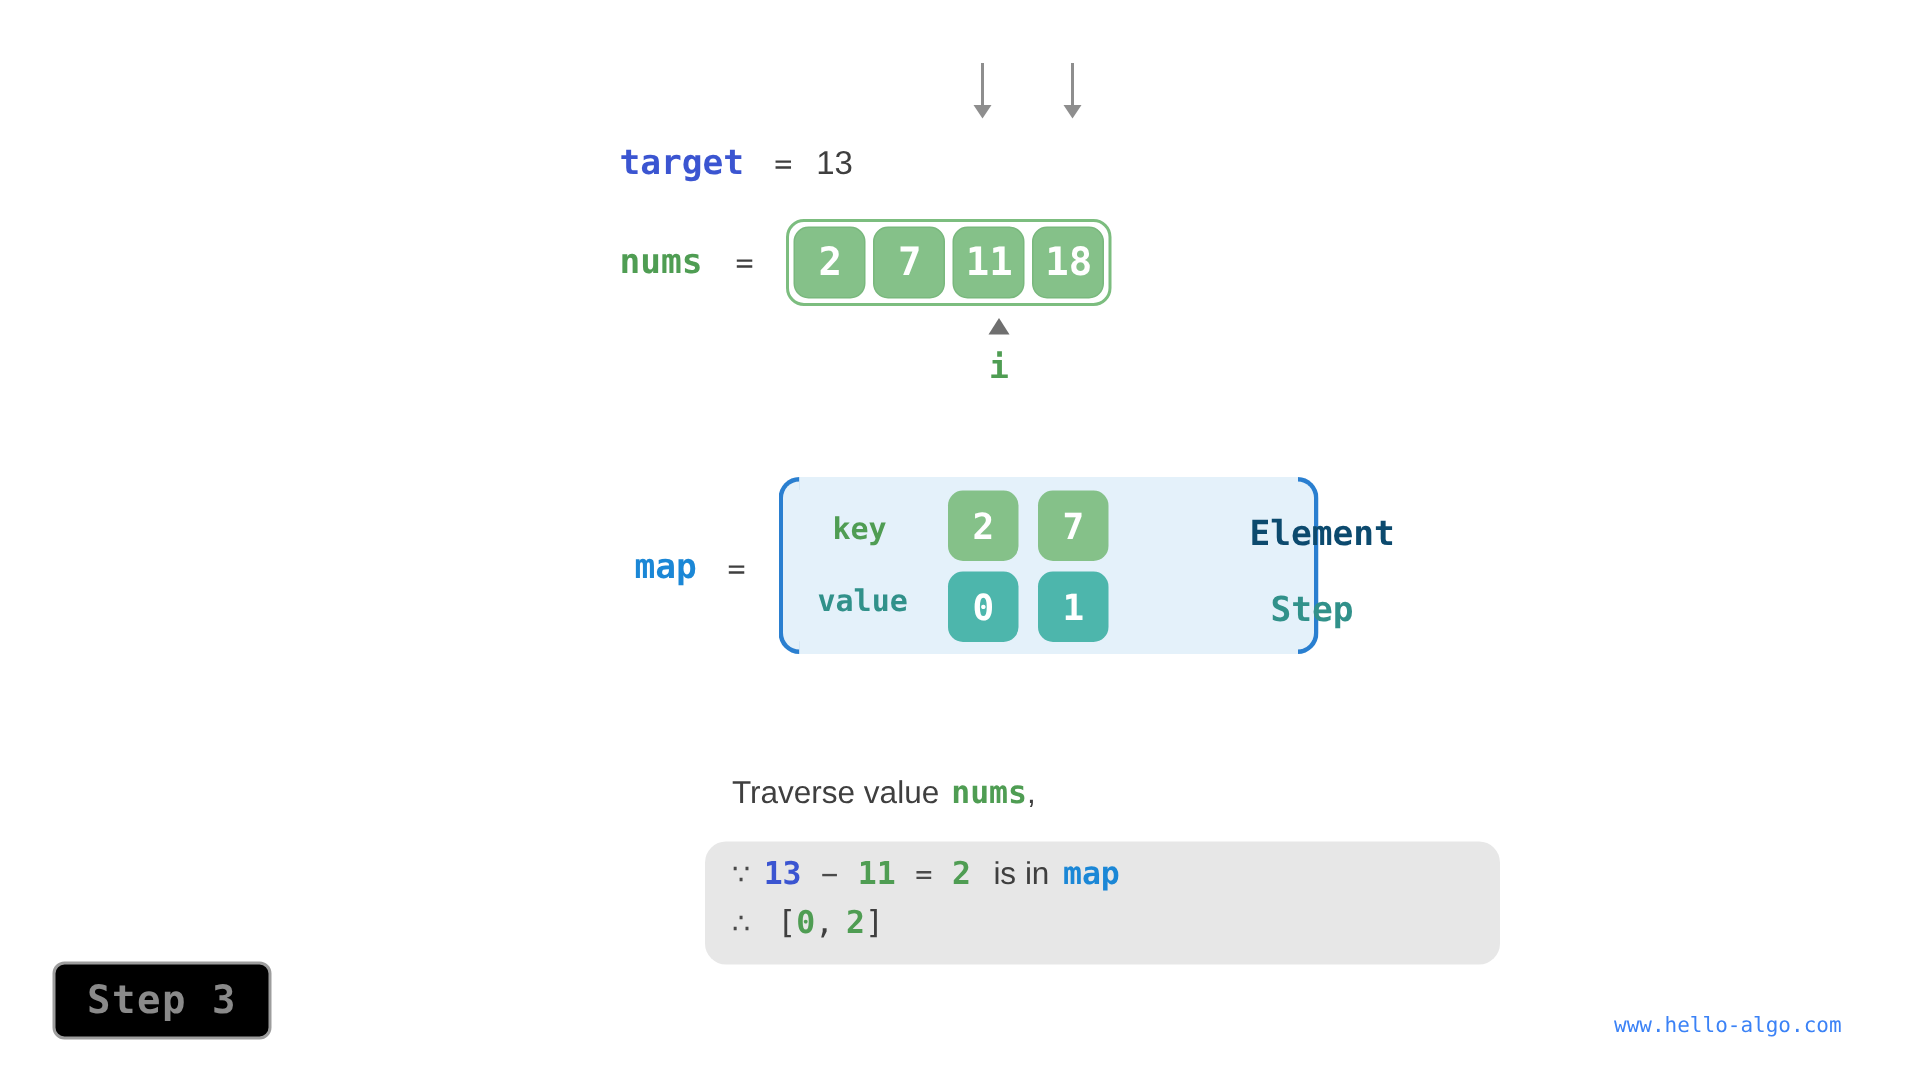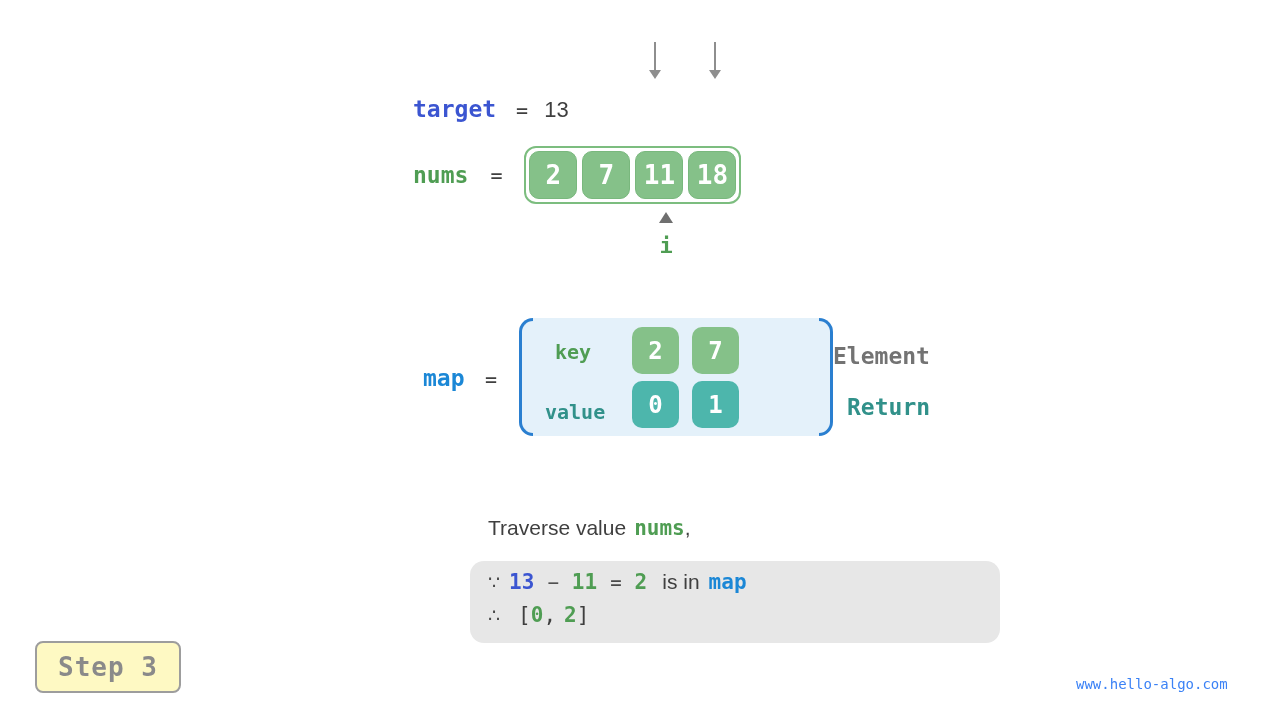--- a/index.html
+++ b/index.html
@@ -41,52 +41,52 @@
     border-bottom: 11px solid #6f6f6f;
   }
   .pointer-label {
     position: absolute; left: 657px; top: 233px; width: 18px; text-align: center;
     font: bold 22px "DejaVu Sans Mono", monospace; color: #4f9d53;
   }
 
   
   .map-label { position: absolute; left: 423px; top: 365px; font: bold 23px "DejaVu Sans Mono", monospace; color: #1b87d6; }
   .map-eq    { position: absolute; left: 485px; top: 367px; font: 20px "DejaVu Sans Mono", monospace; color: #3f3f3f; }
-  .map-container { position: absolute; left: 519px; top: 318px; width: 314px; height: 118px; }
+  .map-container { position: absolute; left: 519px; top: 318px; width: 360px; height: 118px; }
   .map-fill {
     position: absolute; left: 3px; right: 3px; top: 0; bottom: 0;
     background: #e4f1fa; border-radius: 10px;
   }
   .paren-left, .paren-right {
     position: absolute; top: 0; bottom: 0; width: 14px;
     border: 3px solid #2a7fd0;
   }
   .paren-left  { left: 0;  border-right: none; border-radius: 16px 0 0 16px; }
   .paren-right { right: 0; border-left: none;  border-radius: 0 16px 16px 0; }
   .map-key-label   { position: absolute; left: 36px; top: 22px; font: bold 20px "DejaVu Sans Mono", monospace; color: #4f9d53; }
-  .map-value-label { position: absolute; left: 26px; top: 82px; font: bold 20px "DejaVu Sans Mono", monospace; color: #31918a; }
+  .map-value-label { position: absolute; left: 26px; top: 70px; font: bold 20px "DejaVu Sans Mono", monospace; color: #31918a; }
   .map-cell {
     position: absolute; width: 47px; height: 47px; border-radius: 10px;
     display: flex; align-items: center; justify-content: center;
     color: #ffffff; font: bold 24px "DejaVu Sans Mono", monospace;
   }
   .map-cell.key { background: #85c189; top: 9px; }
   .map-cell.val { background: #4db6ac; top: 63px; }
   .map-col-a { left: 113px; }
   .map-col-b { left: 173px; }
   .map-arrow { position: absolute; width: 12px; height: 38px; top: 42px; z-index: 2; }
   .map-arrow .stem { position: absolute; left: 4.7px; top: 0; width: 2.6px; height: 30px; background: #8e8e8e; }
   .map-arrow .head {
     position: absolute; left: 0; top: 28px; width: 0; height: 0;
     border-left: 6px solid transparent; border-right: 6px solid transparent;
     border-top: 9px solid #8e8e8e;
   }
   .map-arrow-a { left: 649px; }
   .map-arrow-b { left: 709px; }
-  .element-label { position: absolute; left: 833px; top: 343px; font: bold 23px "DejaVu Sans Mono", monospace; color: #737373; }
+  .element-label { position: absolute; left: 833px; top: 343px; font: bold 23px "DejaVu Sans Mono", monospace; color: #0c4a6e; }
   .index-label   { position: absolute; left: 847px; top: 394px; font: bold 23px "DejaVu Sans Mono", monospace; color: #31918a; }
 
   
   .caption { position: absolute; left: 488px; top: 516px; display: flex; align-items: baseline; font: 21px "Liberation Sans", sans-serif; color: #3f3f3f; }
   .caption .nums-inline { font: bold 21px "DejaVu Sans Mono", monospace; color: #4f9d53; margin-left: 8px; }
 
   
   .conclusion-box {
     position: absolute; left: 470px; top: 561px; width: 530px; height: 82px;
     background: #e7e7e7; border-radius: 14px; padding: 9px 0 0 18px;
@@ -98,21 +98,21 @@
   .concl-line .num-green  { font: bold 21px "DejaVu Sans Mono", monospace; color: #4f9d53; }
   .concl-line .map-inline { font: bold 21px "DejaVu Sans Mono", monospace; color: #1b87d6; margin-left: 9px; }
   .concl-line .is-in { margin-left: 15px; }
   .concl-line .bracket { font: 21px "DejaVu Sans Mono", monospace; color: #3f3f3f; }
   .concl-line .open-br { margin-left: 9px; }
   .concl-line .comma { margin-right: 8px; }
 
   
   .step-badge {
     position: absolute; left: 35px; top: 641px; width: 146px; height: 52px;
-    border: 2px solid #9d9d9d; border-radius: 8px; background: #fef9c3;
+    border: 2px solid #9d9d9d; border-radius: 8px; background: #000000;
     display: flex; align-items: center; justify-content: center;
     font: bold 26px "DejaVu Sans Mono", monospace; color: #8a8a8a; letter-spacing: 1px;
   }
 
   
   .watermark { position: absolute; left: 1076px; top: 676px; font: 14px "DejaVu Sans Mono", monospace; color: #3b82f6; }
 </style>
 </head>
 <body>
 
@@ -152,21 +152,21 @@
   </div>
   <div class="map-arrow map-arrow-a">
     <div class="stem"></div>
       <div class="head"></div>
   </div>
   <div class="map-arrow map-arrow-b">
     <div class="stem"></div>
       <div class="head"></div>
   </div>
   <div class="element-label">Element</div>
-  <div class="index-label">Return</div>
+  <div class="index-label">Step</div>
 
   <div class="caption">
     <span>Traverse value</span>
     <span class="nums-inline">nums</span>
     <span>,</span>
   </div>
 
   <div class="conclusion-box">
     <div class="concl-line">
       <span class="sym">∵</span>

